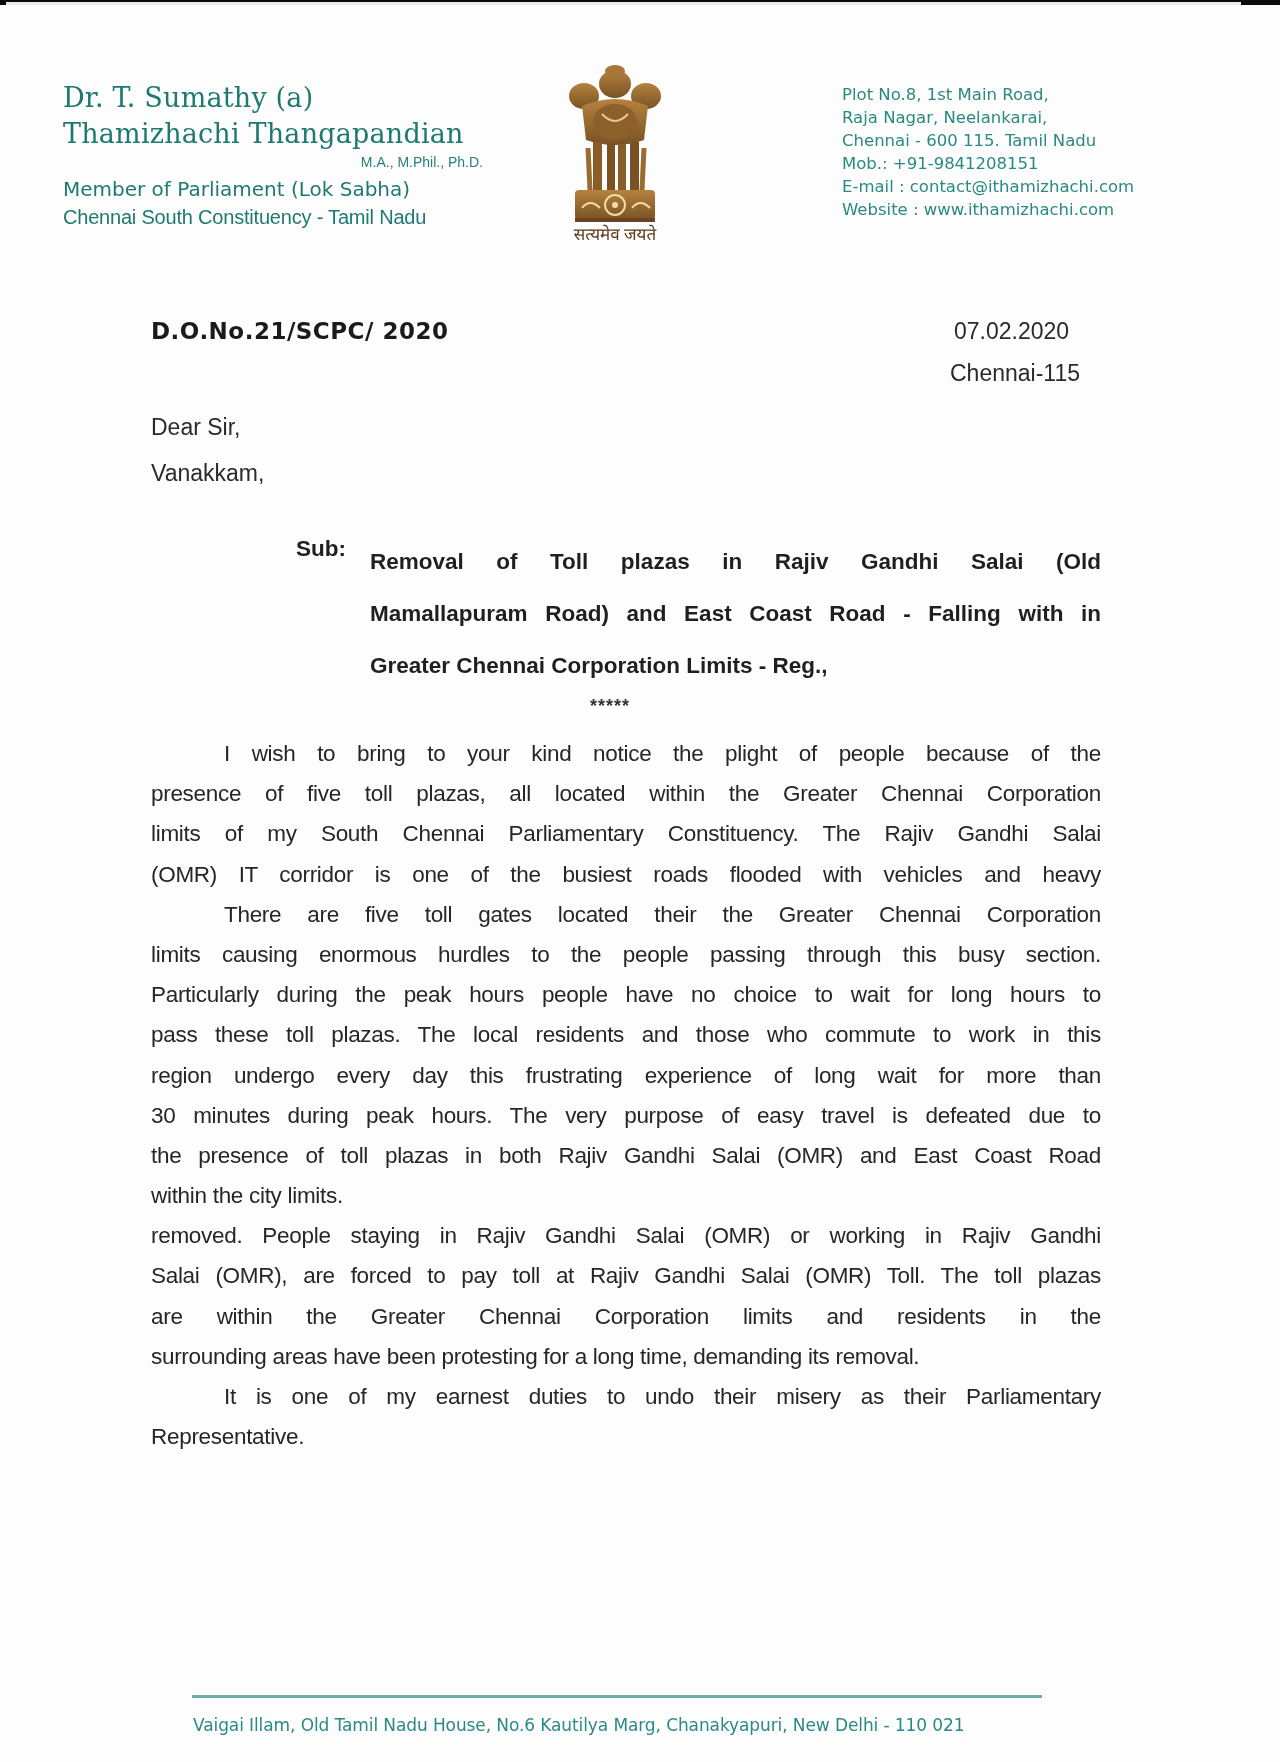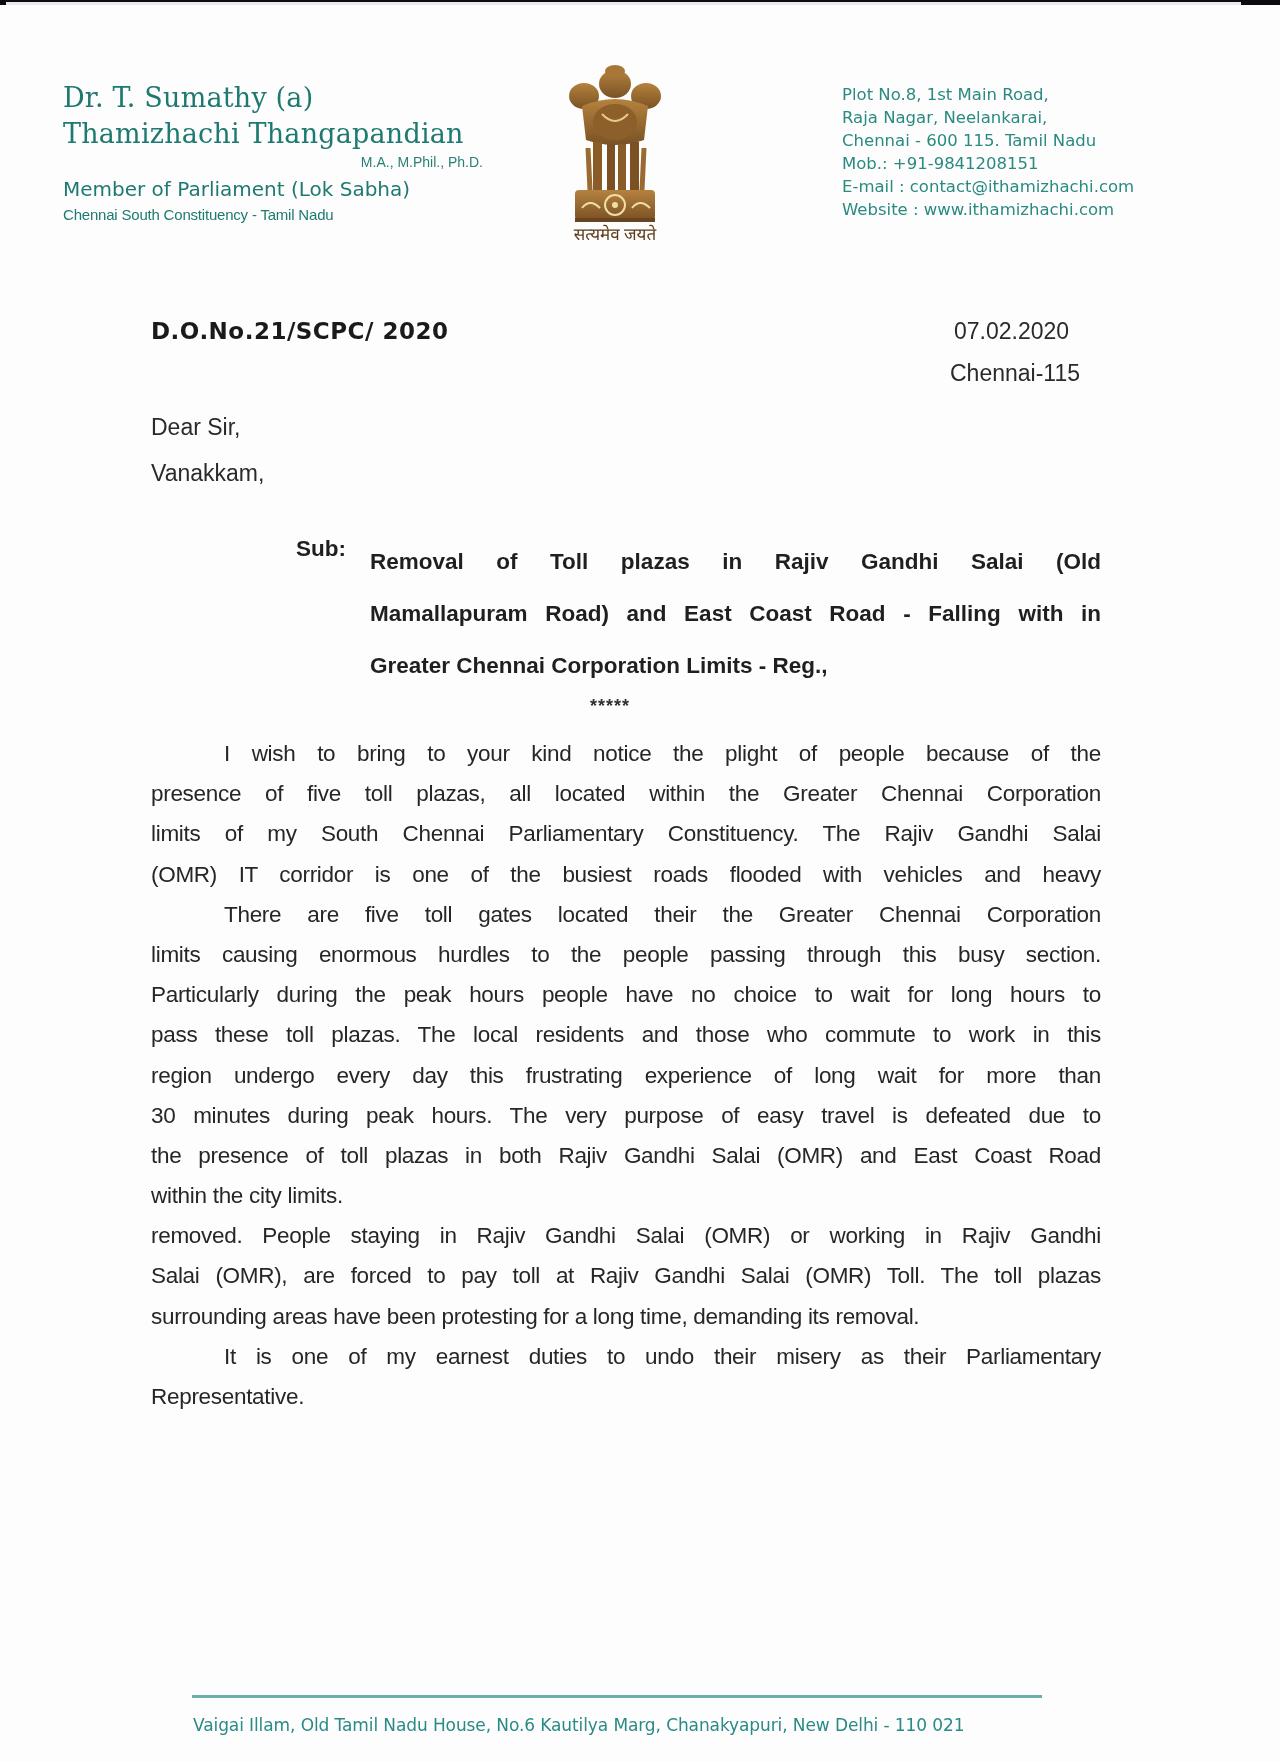--- a/index.html
+++ b/index.html
@@ -7,21 +7,21 @@
     body { position: relative; font-family: "Liberation Sans", sans-serif; color: #222; }
 
     .top-band { position: absolute; left: 0; top: 0; width: 1280px; height: 5px; background: #0b0b12; }
     .top-band-light { position: absolute; left: 6px; top: 2px; width: 1235px; height: 3px; background: #e8eaee; }
 
     
     .lh-left { position: absolute; left: 63px; top: 80px; width: 430px; color: #1e7a70; }
     .lh-name1, .lh-name2 { font-family: "DejaVu Serif", serif; font-size: 27px; line-height: 36px; letter-spacing: 0.2px; }
     .lh-quals { font-size: 14px; text-align: right; padding-right: 10px; margin-top: 2px; color: #2a8078; }
     .lh-role { font-family: "DejaVu Sans", sans-serif; font-size: 20px; margin-top: 7px; }
-    .lh-constituency { font-family: "Liberation Sans", sans-serif; font-size: 15px; margin-top: 5px; letter-spacing: -0.2px; }
+    .lh-constituency { font-family: "Liberation Sans", sans-serif; font-size: 20px; margin-top: 5px; letter-spacing: -0.2px; }
 
     
     .emblem { position: absolute; left: 560px; top: 62px; width: 110px; height: 190px; }
     .emblem-motto { position: absolute; left: 560px; top: 222px; width: 110px; text-align: center; font-size: 17px; color: #5a3a1a; font-family: Liberation Serif, serif; }
 
     
     .lh-right { position: absolute; left: 810px; top: 83px; color: #2a8a80; font-family: "DejaVu Sans", sans-serif; font-size: 16.5px; line-height: 23px; margin-left: 32px; }
 
     
     .ref { position: absolute; left: 151px; top: 318px; font-weight: bold; font-size: 23px; letter-spacing: 0.5px; font-family: "DejaVu Sans", sans-serif; color: #1a1a1a; }
@@ -134,20 +134,21 @@
     <span class="line">Particularly during the peak hours people have no choice to wait for long hours to</span>
     <span class="line">pass these toll plazas. The local residents and those who commute to work in this</span>
     <span class="line">region undergo every day this frustrating experience of long wait for more than</span>
     <span class="line">30 minutes during peak hours. The very purpose of easy travel is defeated due to</span>
     <span class="line">the presence of toll plazas in both Rajiv Gandhi Salai (OMR) and East Coast Road</span>
     <span class="line end">within the city limits.</span>
   </div>
   <div>
     <span class="line">removed. People staying in Rajiv Gandhi Salai (OMR) or working in Rajiv Gandhi</span>
     <span class="line">Salai (OMR), are forced to pay toll at Rajiv Gandhi Salai (OMR) Toll. The toll plazas</span>
+    <span class="line">are within the Greater Chennai Corporation limits and residents in the</span>
     <span class="line end">surrounding areas have been protesting for a long time, demanding its removal.</span>
   </div>
   <div>
     <span class="line indent">It is one of my earnest duties to undo their misery as their Parliamentary</span>
     <span class="line end">Representative.</span>
   </div>
 </div>
 
 <div class="footer-rule"></div>
 <div class="footer-text">Vaigai Illam, Old Tamil Nadu House, No.6 Kautilya Marg, Chanakyapuri, New Delhi - 110 021</div>

